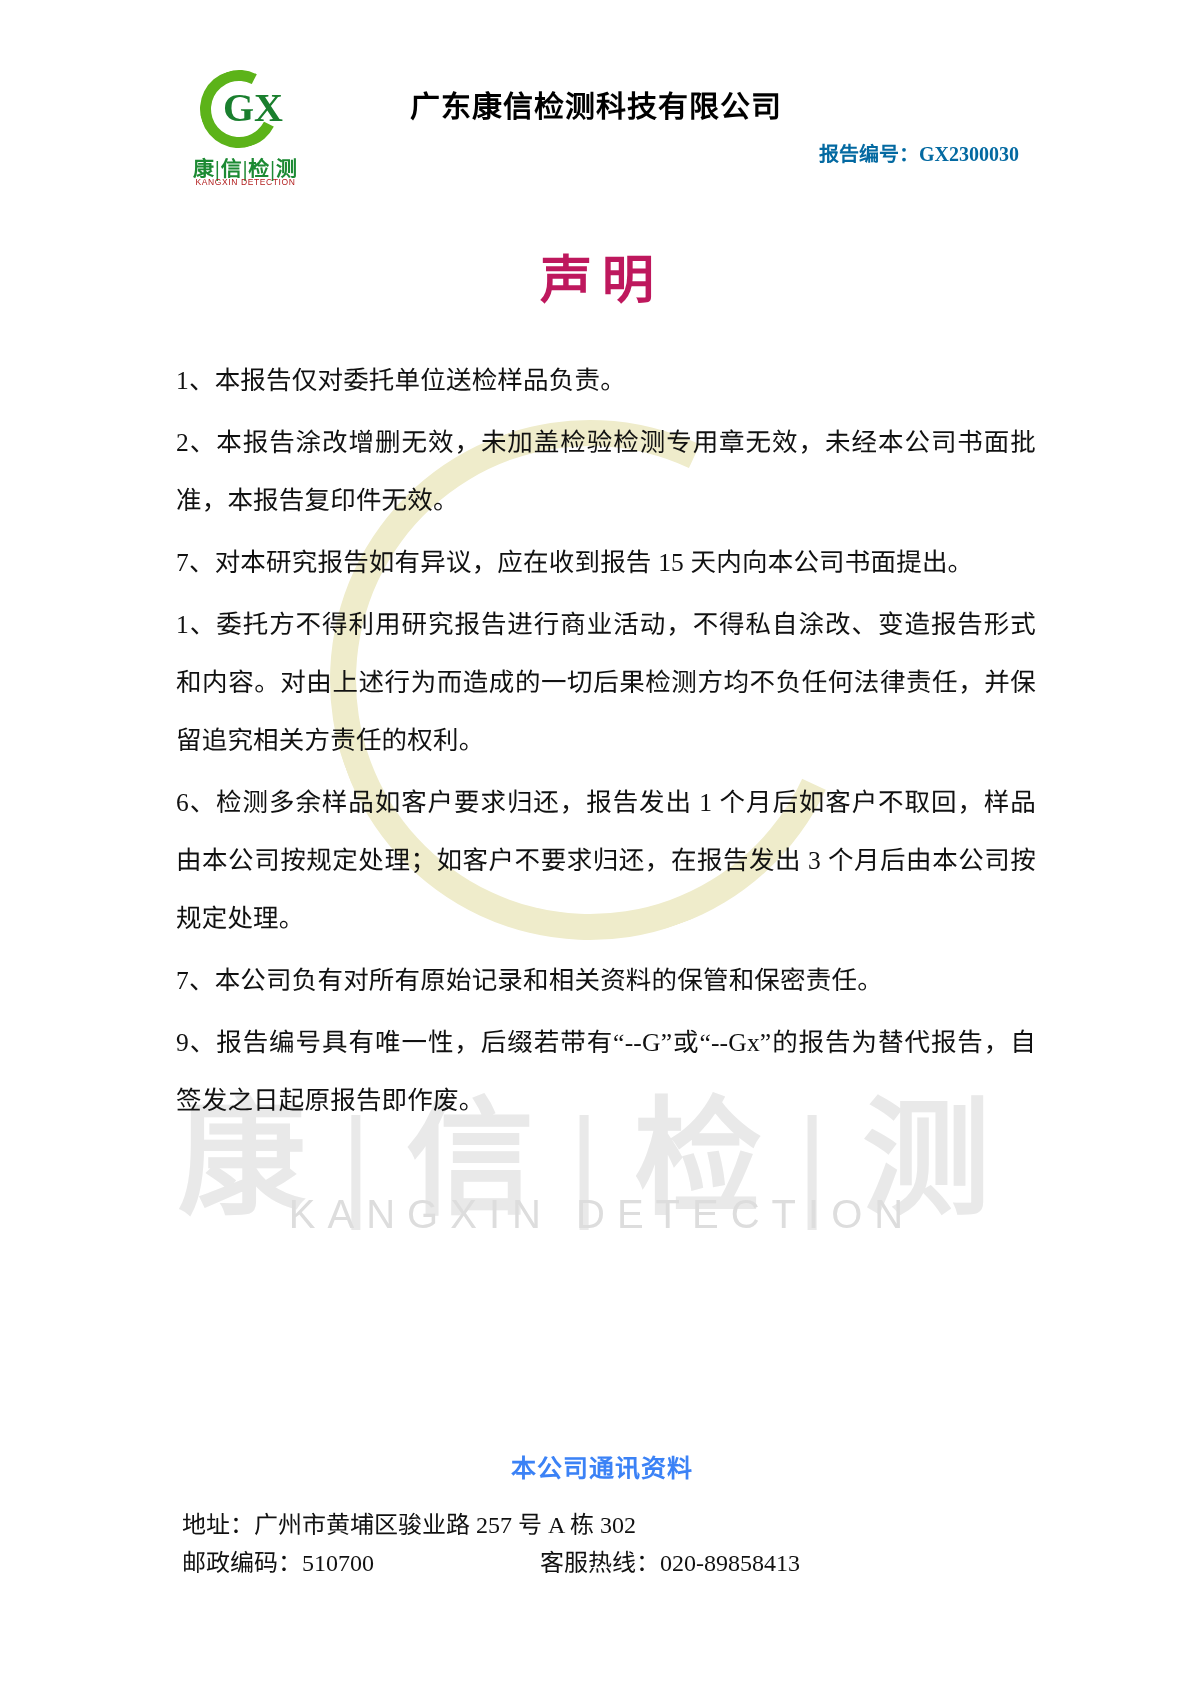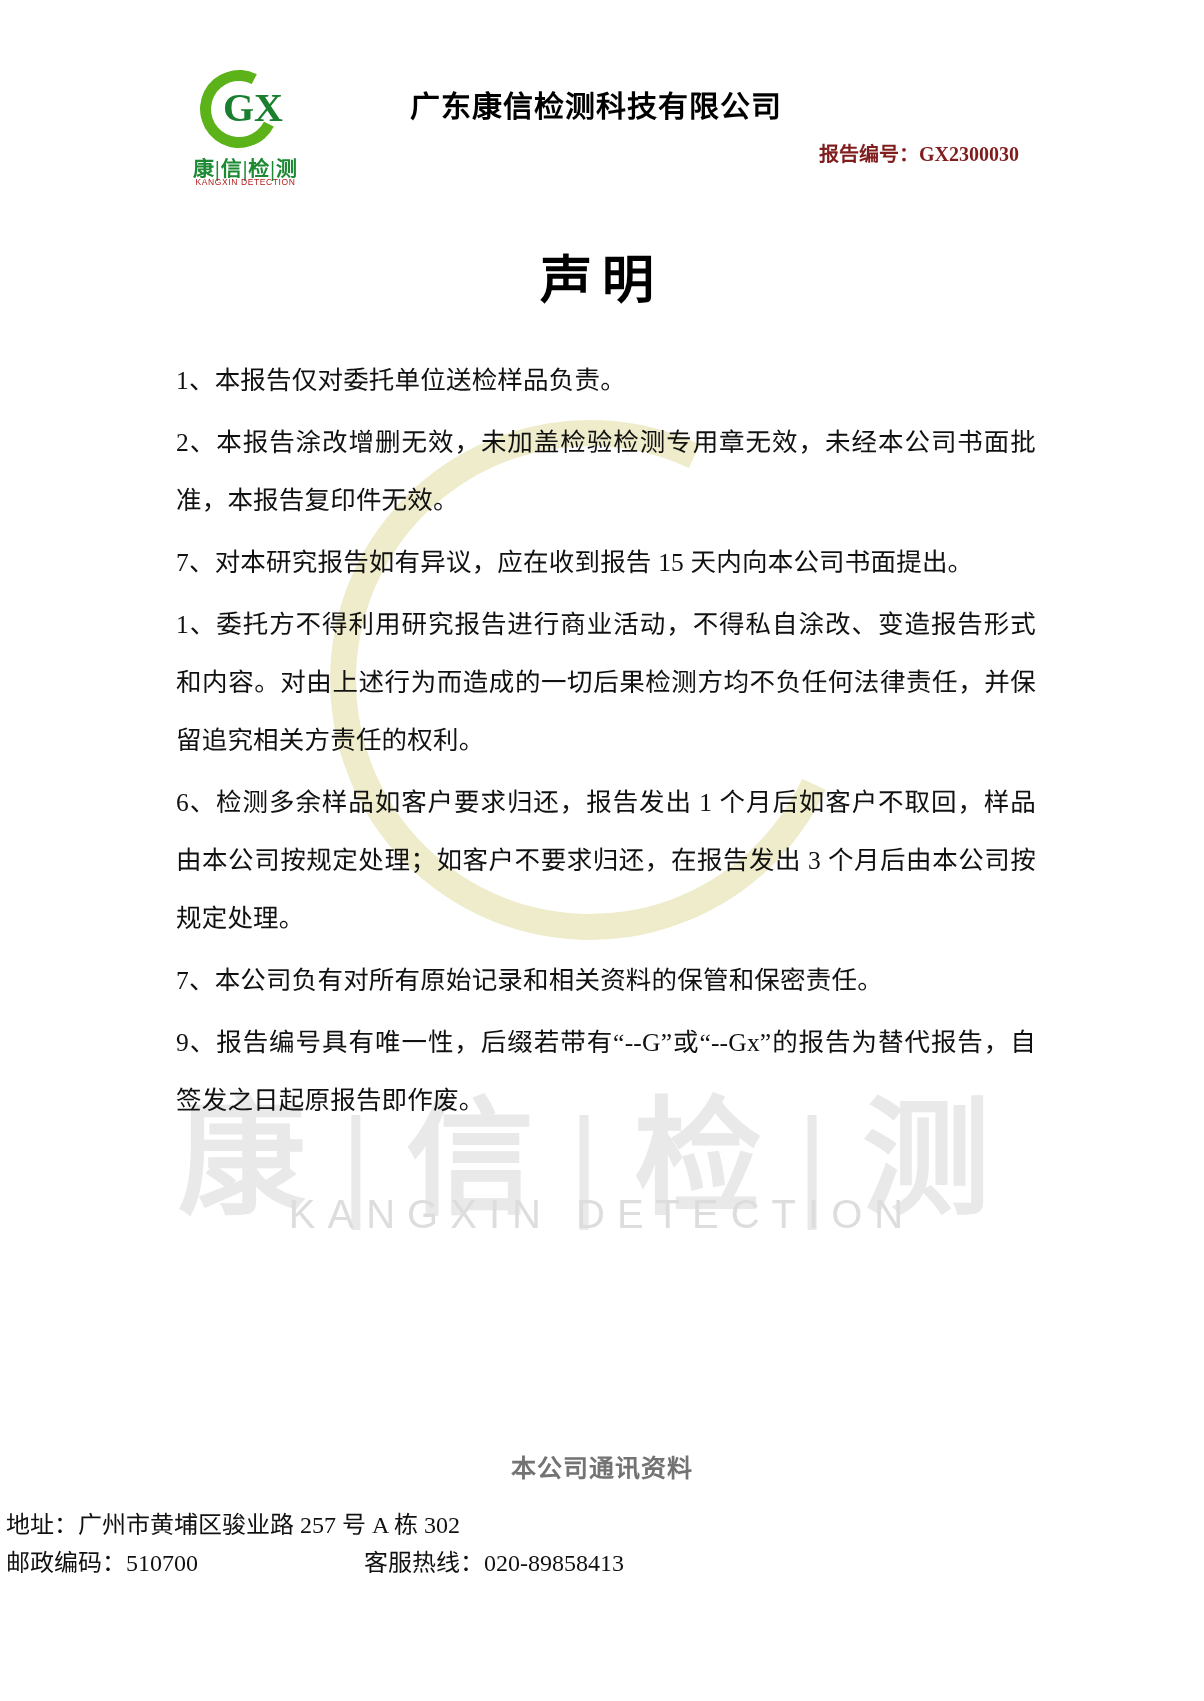--- a/index.html
+++ b/index.html
@@ -140,36 +140,36 @@
     color: #000000;
     white-space: nowrap;
   }
   .report-no {
     position: absolute;
     right: 185px;
     top: 78px;
     font-family: "Liberation Serif", "DejaVu Serif", serif;
     font-weight: bold;
     font-size: 20px;
-    color: #7f1d1d;
+    color: #0369a1;
     white-space: nowrap;
   }
 
   
   .doc-title {
     position: absolute;
     left: 0;
     top: 238px;
     width: 1204px;
     text-align: center;
     font-family: Liberation Serif, serif;
     font-weight: bold;
     font-size: 52px;
     letter-spacing: 10px;
-    color: #000000;
+    color: #be185d;
   }
 
   
   .body-block {
     position: absolute;
     left: 176px;
     top: 352px;
     width: 860px;
   }
   .clause {
@@ -190,25 +190,25 @@
     top: 1448px;
     width: 1204px;
   }
   .footer-title {
     width: 1204px;
     text-align: center;
     font-family: "Liberation Serif", "DejaVu Serif", serif;
     font-weight: bold;
     font-size: 25px;
     letter-spacing: 1px;
-    color: #737373;
+    color: #3b82f6;
   }
   .footer-lines {
     margin-top: 22px;
-    margin-left: 6px;
+    padding-left: 182px;
   }
   .footer-line {
     font-family: "Liberation Serif", "DejaVu Serif", serif;
     font-size: 24px;
     line-height: 38px;
     color: #111111;
     white-space: nowrap;
   }
   .footer-line .col2 {
     display: inline-block;

